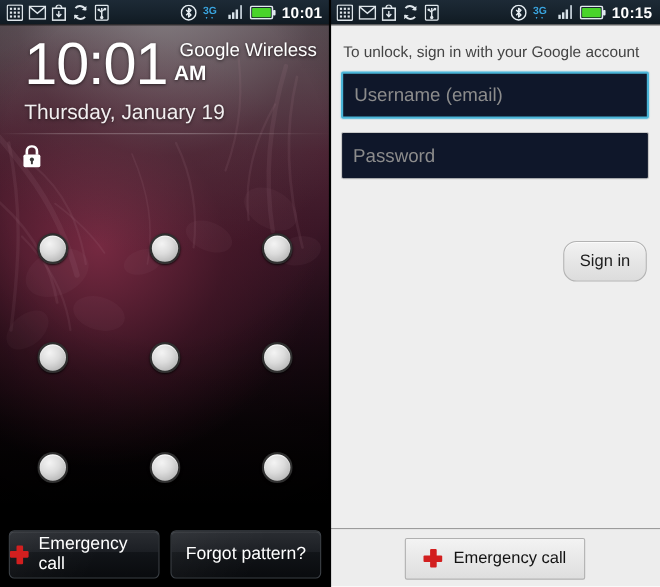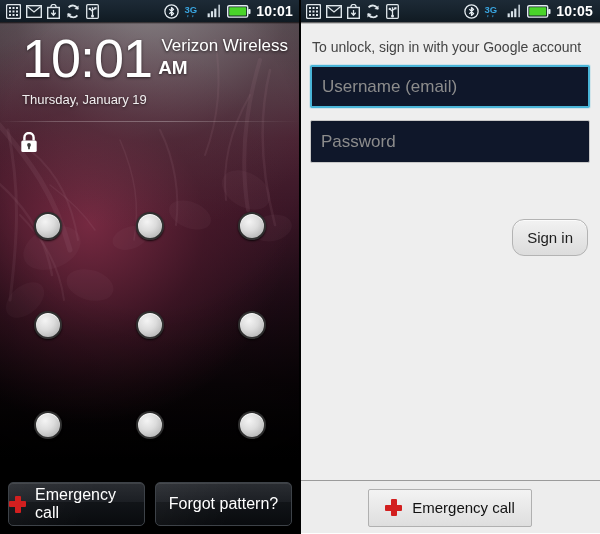--- a/index.html
+++ b/index.html
@@ -61,21 +61,21 @@
     color: #fff; font-size: 54px; line-height: .92; font-weight: 300;
     letter-spacing: -1px;
     text-shadow: 0 1px 3px rgba(0,0,0,.6);
     font-family: "Liberation Sans", sans-serif;
   }
   .clock-ampm {
     color: #fff; font-size: 19px; font-weight: bold; margin-left: 6px; margin-bottom: 5px;
     text-shadow: 0 1px 3px rgba(0,0,0,.6);
   }
   .clock-date {
-    color: #f2eff0; font-size: 13px; margin-top: 8px; font-weight: 400;
+    color: #f2eff0; font-size: 19px; margin-top: 8px; font-weight: 400;
     text-shadow: 0 1px 3px rgba(0,0,0,.6);
   }
   .carrier {
     position: absolute; right: 12px; top: 14px;
     color: #fff; font-size: 17px; text-shadow: 0 1px 3px rgba(0,0,0,.7);
   }
   .lock-divider {
     position: absolute; left: 0; right: 0; top: 99px; height: 1px;
     background: linear-gradient(to right, rgba(255,255,255,0) 0%, rgba(255,255,255,.22) 18%, rgba(255,255,255,.28) 55%, rgba(255,255,255,0) 100%);
   }
@@ -301,21 +301,21 @@
     <div class="lock-body">
 
       <div class="clock-wrap">
         <div class="clock-row">
           <div class="clock-time">10:01</div>
           <div class="clock-ampm">AM</div>
         </div>
         <div class="clock-date">Thursday, January 19</div>
       </div>
 
-      <div class="carrier">Verizon Wireless</div>
+      <div class="carrier">Google Wireless</div>
 
       <div class="lock-divider"></div>
 
       <div class="status-msg">
         <svg width="18" height="21" viewBox="0 0 18 21">
           <path d="M4.4 8.6 L4.4 5.6 A4.6 4.6 0 0 1 13.6 5.6 L13.6 8.6" fill="none" stroke="#ffffff" stroke-width="2.4"></path>
           <rect x="1.3" y="8.4" width="15.4" height="11.6" rx="1.6" fill="#ffffff"></rect>
           <circle cx="9" cy="13" r="1.9" fill="#3a3a3a"></circle>
           <rect x="8.1" y="13" width="1.8" height="4.4" rx="0.8" fill="#3a3a3a"></rect>
         </svg>
@@ -410,21 +410,21 @@
           <rect x="0.6" y="9.4" width="2.2" height="3.8" fill="#d9e3ea"></rect>
           <rect x="3.9" y="7.2" width="2.2" height="6" fill="#d9e3ea"></rect>
           <rect x="7.2" y="4.6" width="2.2" height="8.6" fill="#d9e3ea"></rect>
           <rect x="11.4" y="0.7" width="1.5" height="12.5" fill="#cfdae2"></rect>
         </svg>
         <svg class="sb-ic" width="24" height="13" viewBox="0 0 24 13">
           <rect x="0.7" y="0.7" width="20" height="11.4" rx="1.4" fill="none" stroke="#e3ebf0" stroke-width="1.4"></rect>
           <rect x="21.2" y="4" width="2.3" height="5" rx="0.8" fill="#e3ebf0"></rect>
           <rect x="2.2" y="2.2" width="17" height="8.4" rx="0.8" fill="#49d42a"></rect>
         </svg>
-        <div class="sb-time">10:05</div>
+        <div class="sb-time">10:15</div>
       </div>
     </div>
 
 
     <div class="un-content">
       <div class="un-sub">To unlock, sign in with your Google account</div>
 
       <div class="fld focused">
         <span>Username (email)</span>
       </div>

